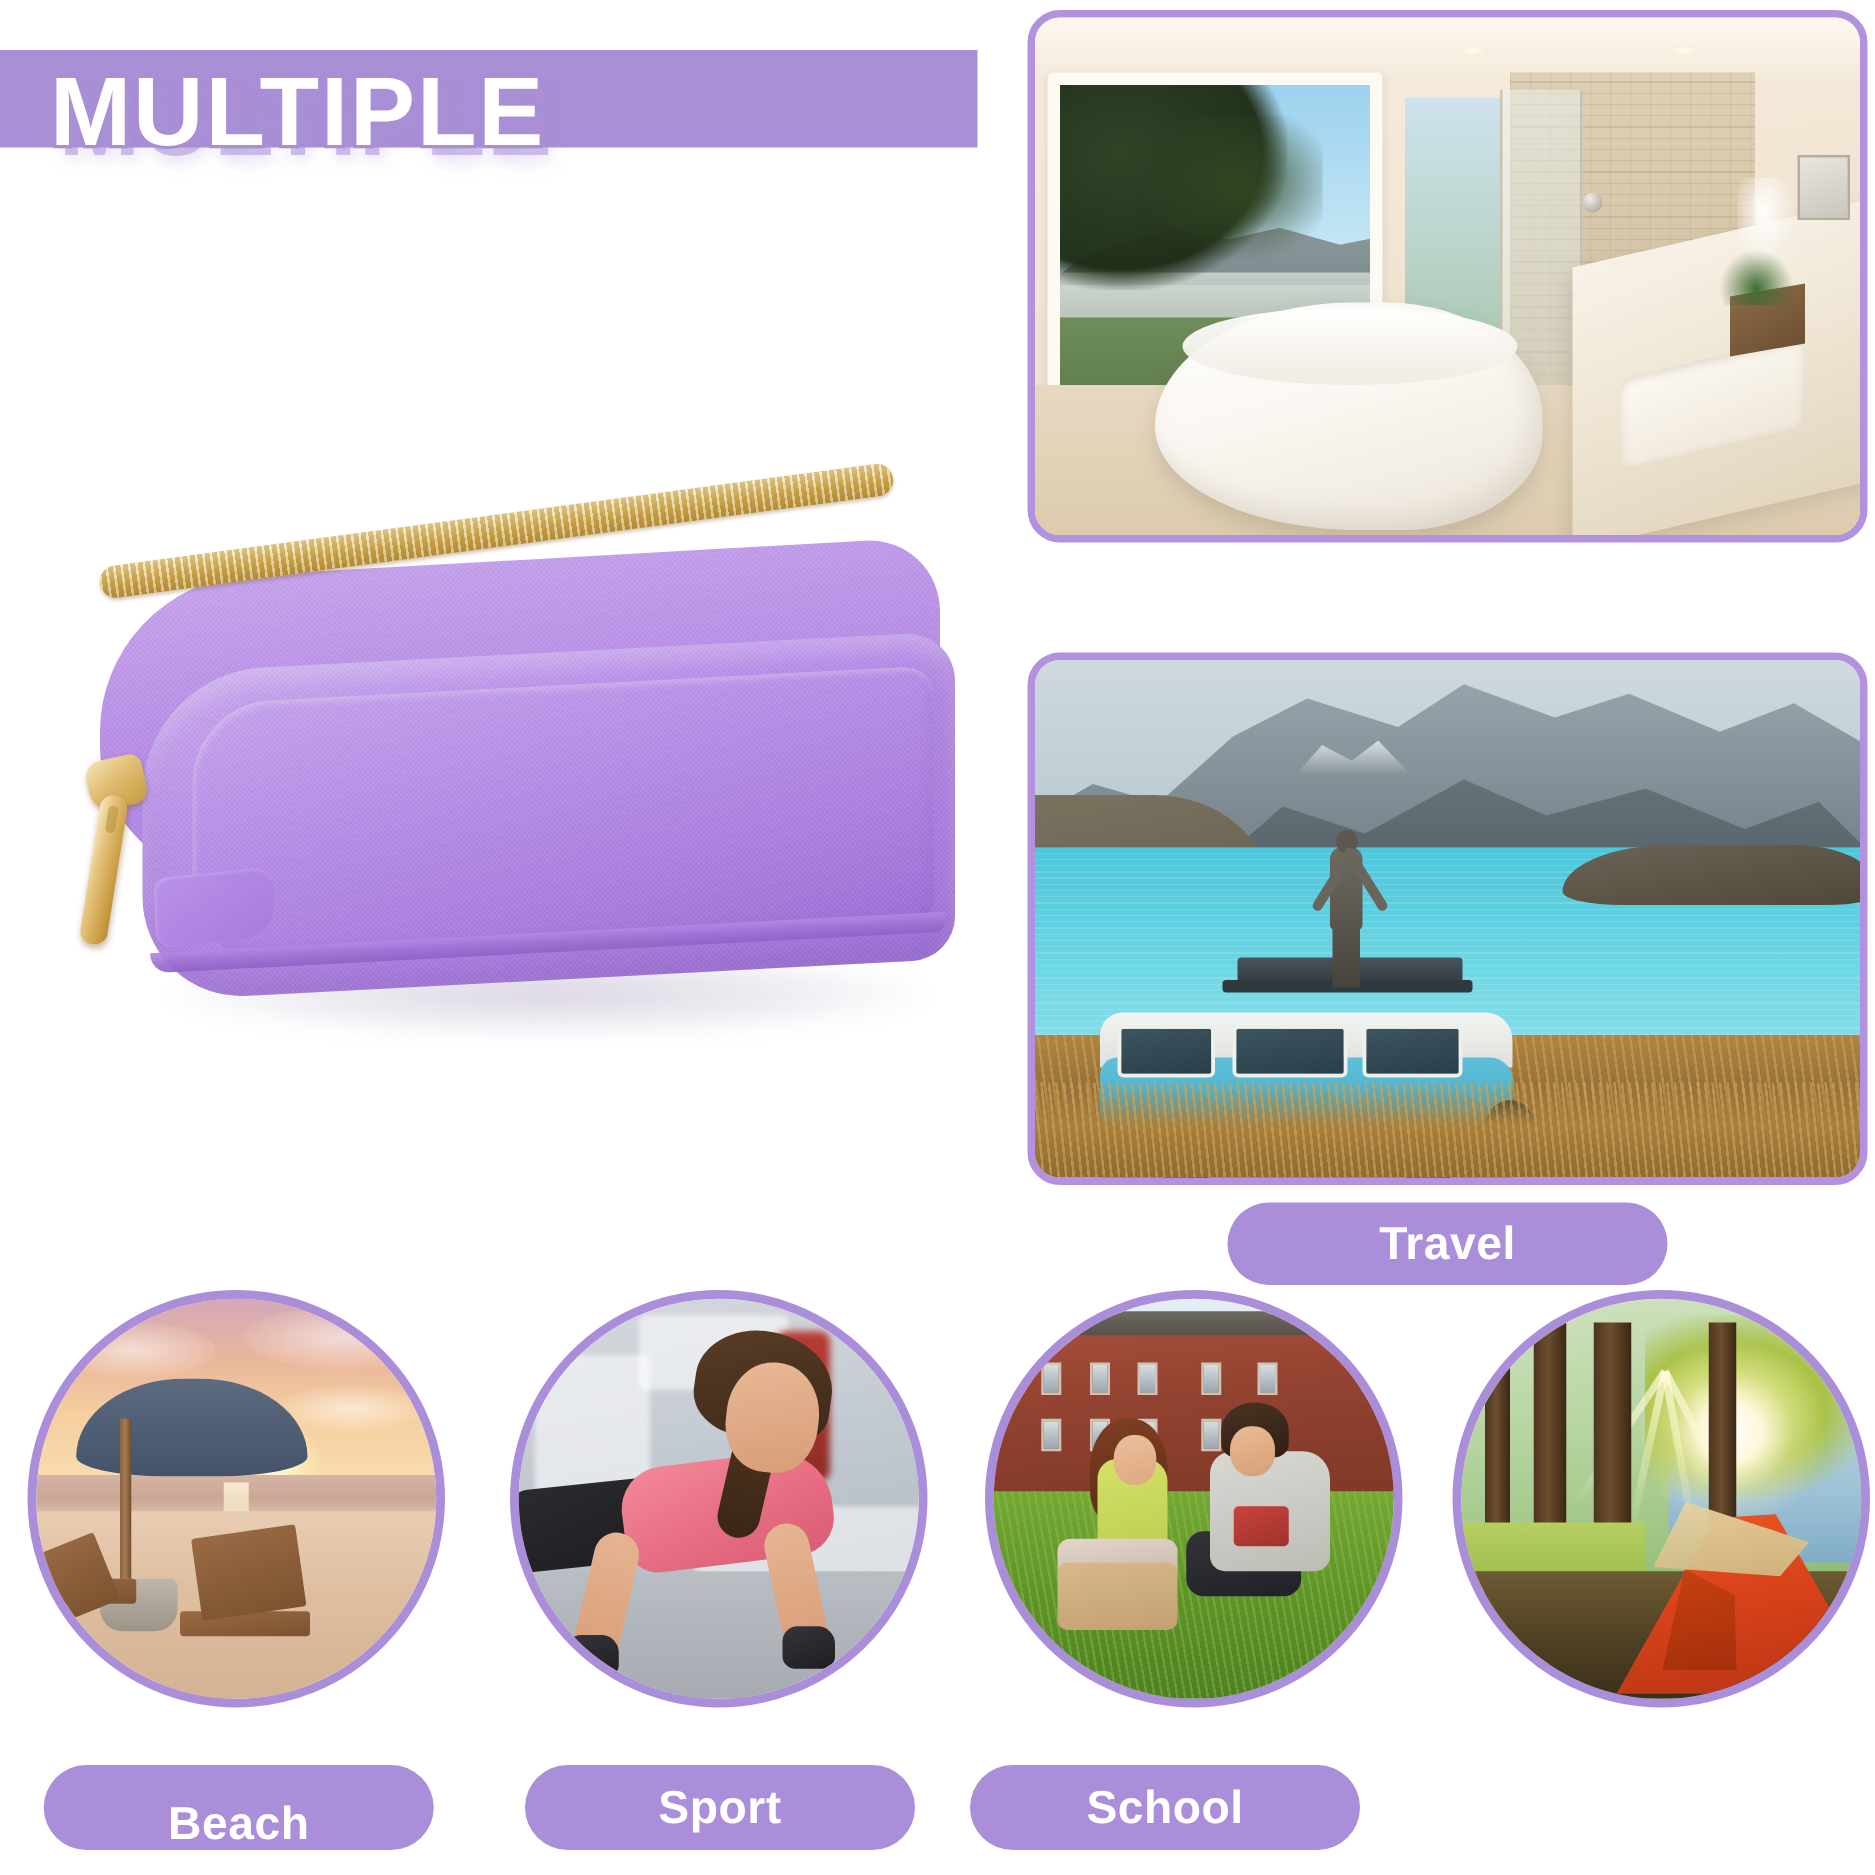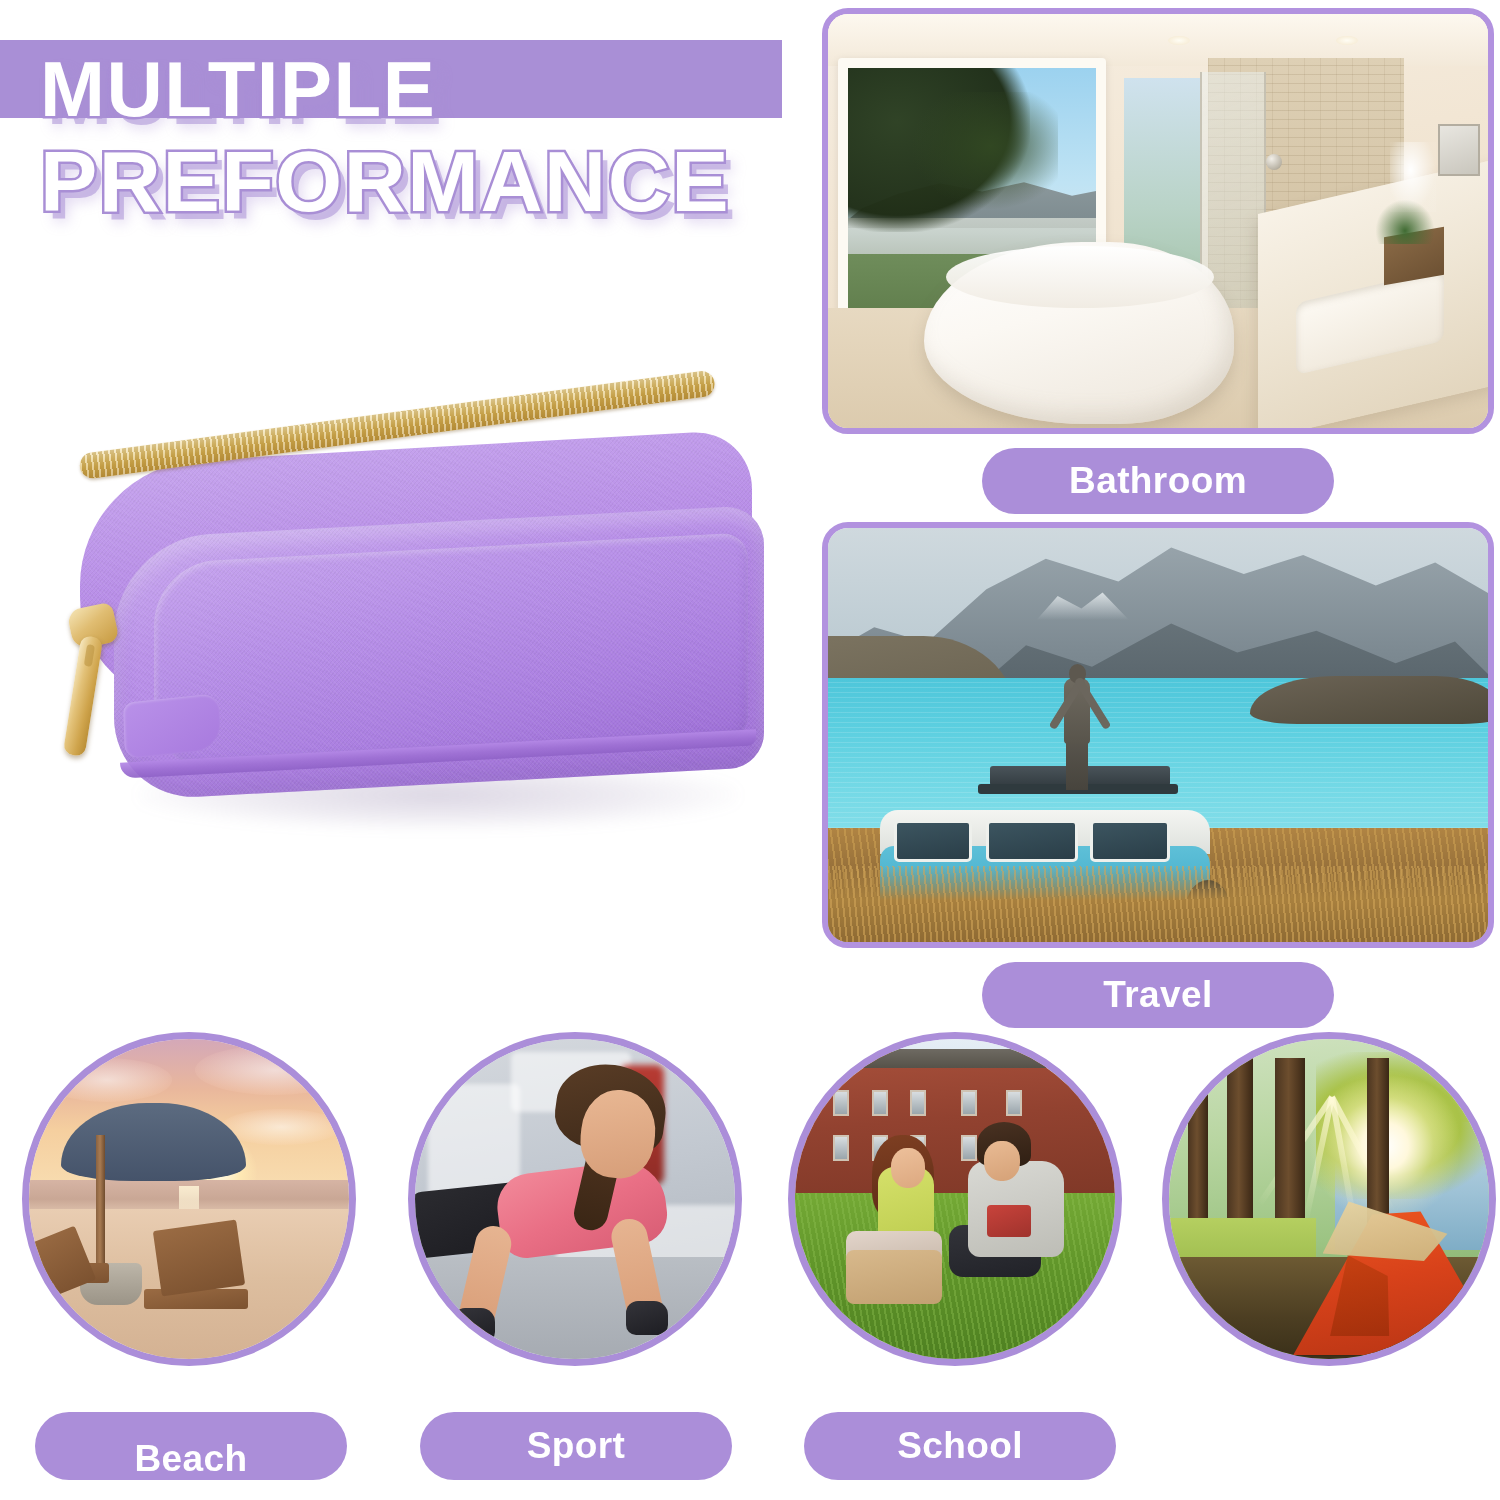--- a/index.html
+++ b/index.html
@@ -447,21 +447,21 @@
     white-space: nowrap;
   }
   #pill-bathroom { left: 982px; top: 448px; width: 352px; height: 66px; font-size: 37px; }
   #pill-travel   { left: 982px; top: 962px; width: 352px; height: 66px; font-size: 37px; }
 
   .pill-bottom {
     top: 1412px; width: 312px; height: 68px; font-size: 37px;
   }
   #pill-beach   { left: 35px; align-items: flex-end;   }
   #pill-sport   { left: 420px; align-items: center;  }
-  #pill-school  { left: 804px;  }
+  #pill-school  { left: 776px;  }
   #pill-camping { left: 1175px; }
 
   
   .circle-card {
     position: absolute;
     top: 1032px;
     width: 334px; height: 334px;
     border: 7px solid #ab8ed9;
     border-radius: 50%;
     overflow: hidden;
@@ -710,21 +710,20 @@
   }
 </style>
 </head>
 <body>
 
 <div id="stage">
 
   <div id="headline-banner"></div>
   <div id="headline">
     <div class="headline-line" id="headline-line-1">MULTIPLE</div>
-    <div class="headline-line" id="headline-line-2">PREFORMANCE</div>
   </div>
 
   <div id="product-figure">
     <div id="product-shadow"></div>
 
     <div id="bag-back">
       <div class="weave"></div>
     </div>
 
     <div id="zipper-track">
@@ -783,23 +782,20 @@
 
       <div class="bath-counter"></div>
       <div class="bath-sink"></div>
       <div class="bath-plant-pot"></div>
       <div class="bath-plant-leaf"></div>
       <div class="bath-orchid"></div>
       <div class="bath-tv"></div>
     </div>
   </div>
 
-  <div class="pill" id="pill-bathroom">
-    <span>Bathroom</span>
-  </div>
 
   <div class="photo-card" id="card-travel">
     <div class="scene">
       <div class="tv-sky"></div>
       <div class="tv-mtn-far"></div>
       <div class="tv-mtn-mid"></div>
       <div class="tv-snow"></div>
       <div class="tv-hill-left"></div>
       <div class="tv-lake">
         <div class="tv-lake-shimmer"></div>

